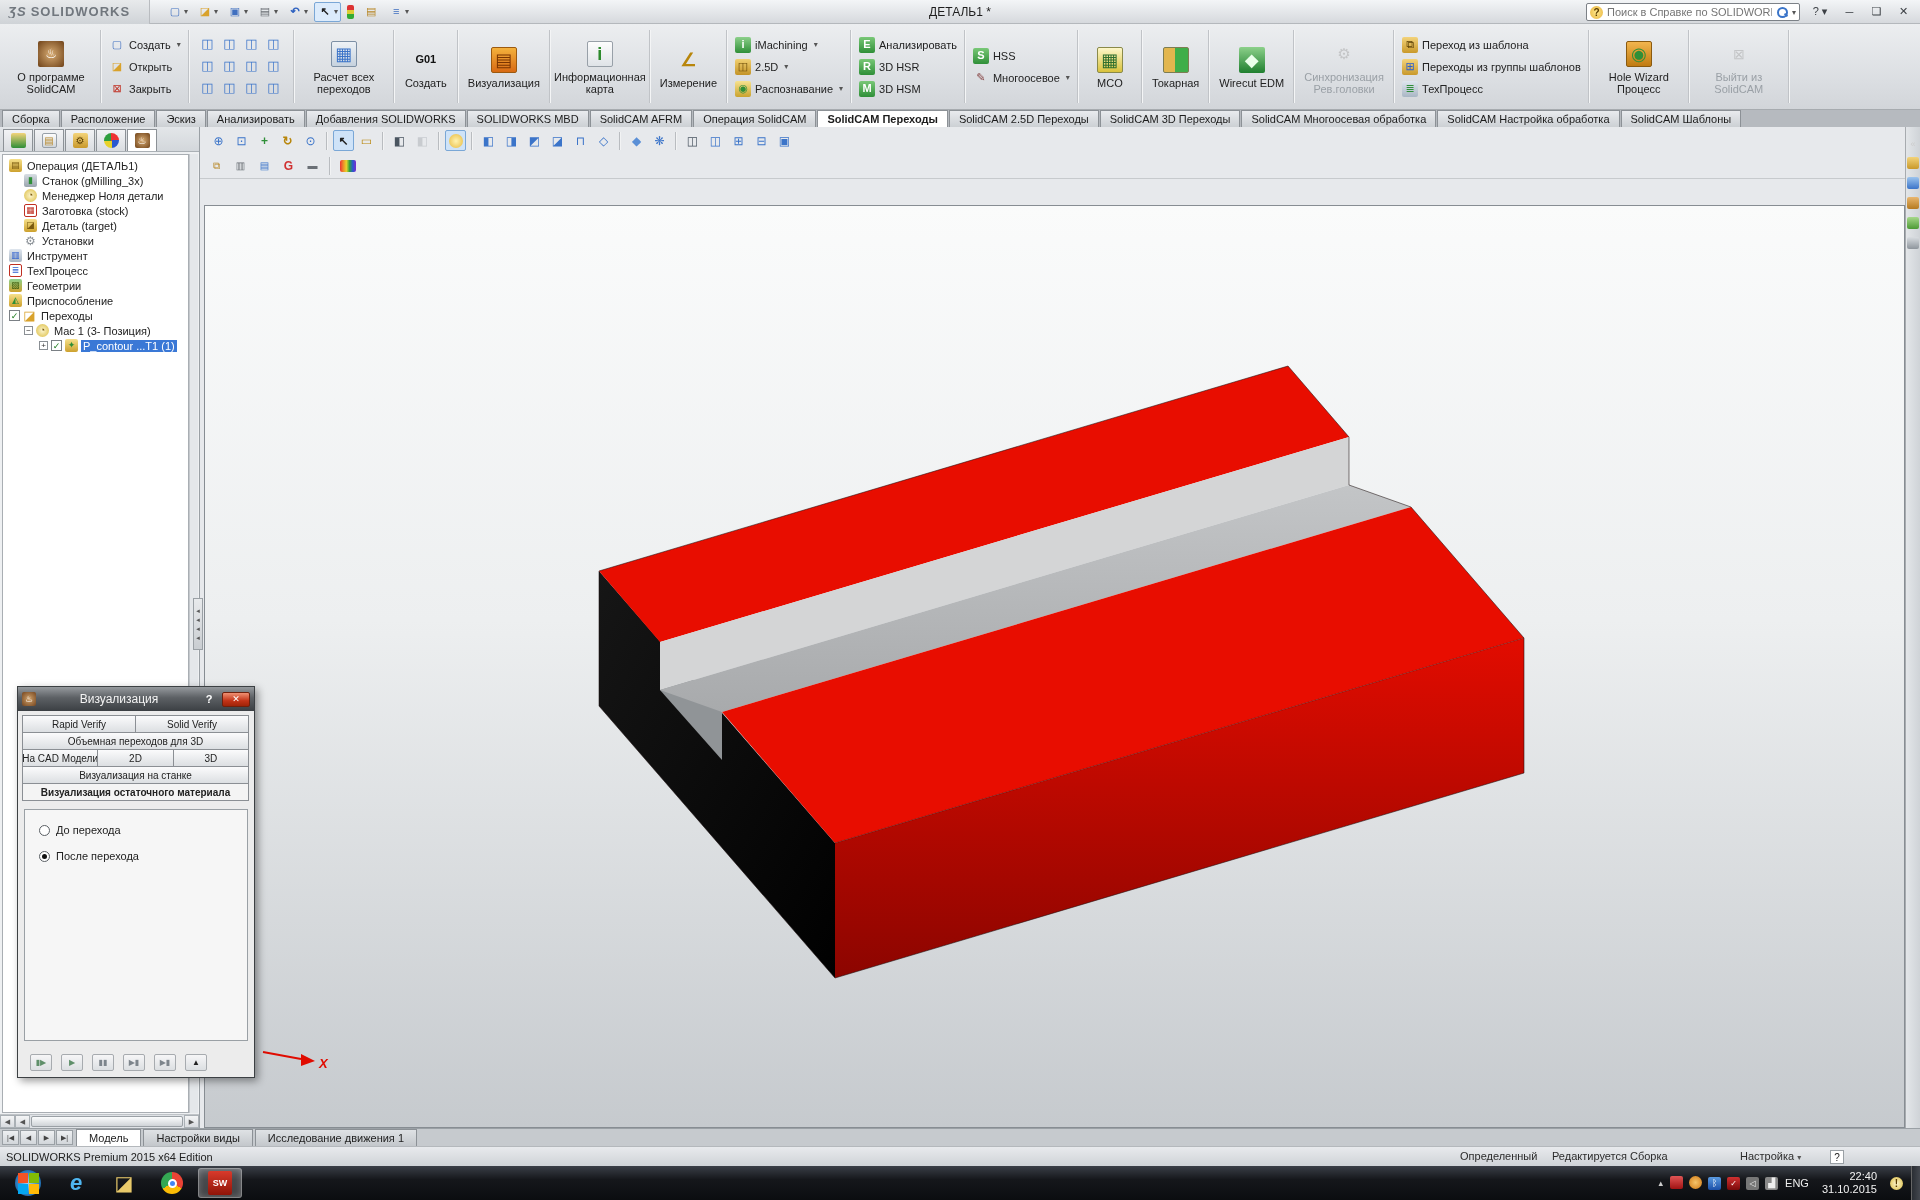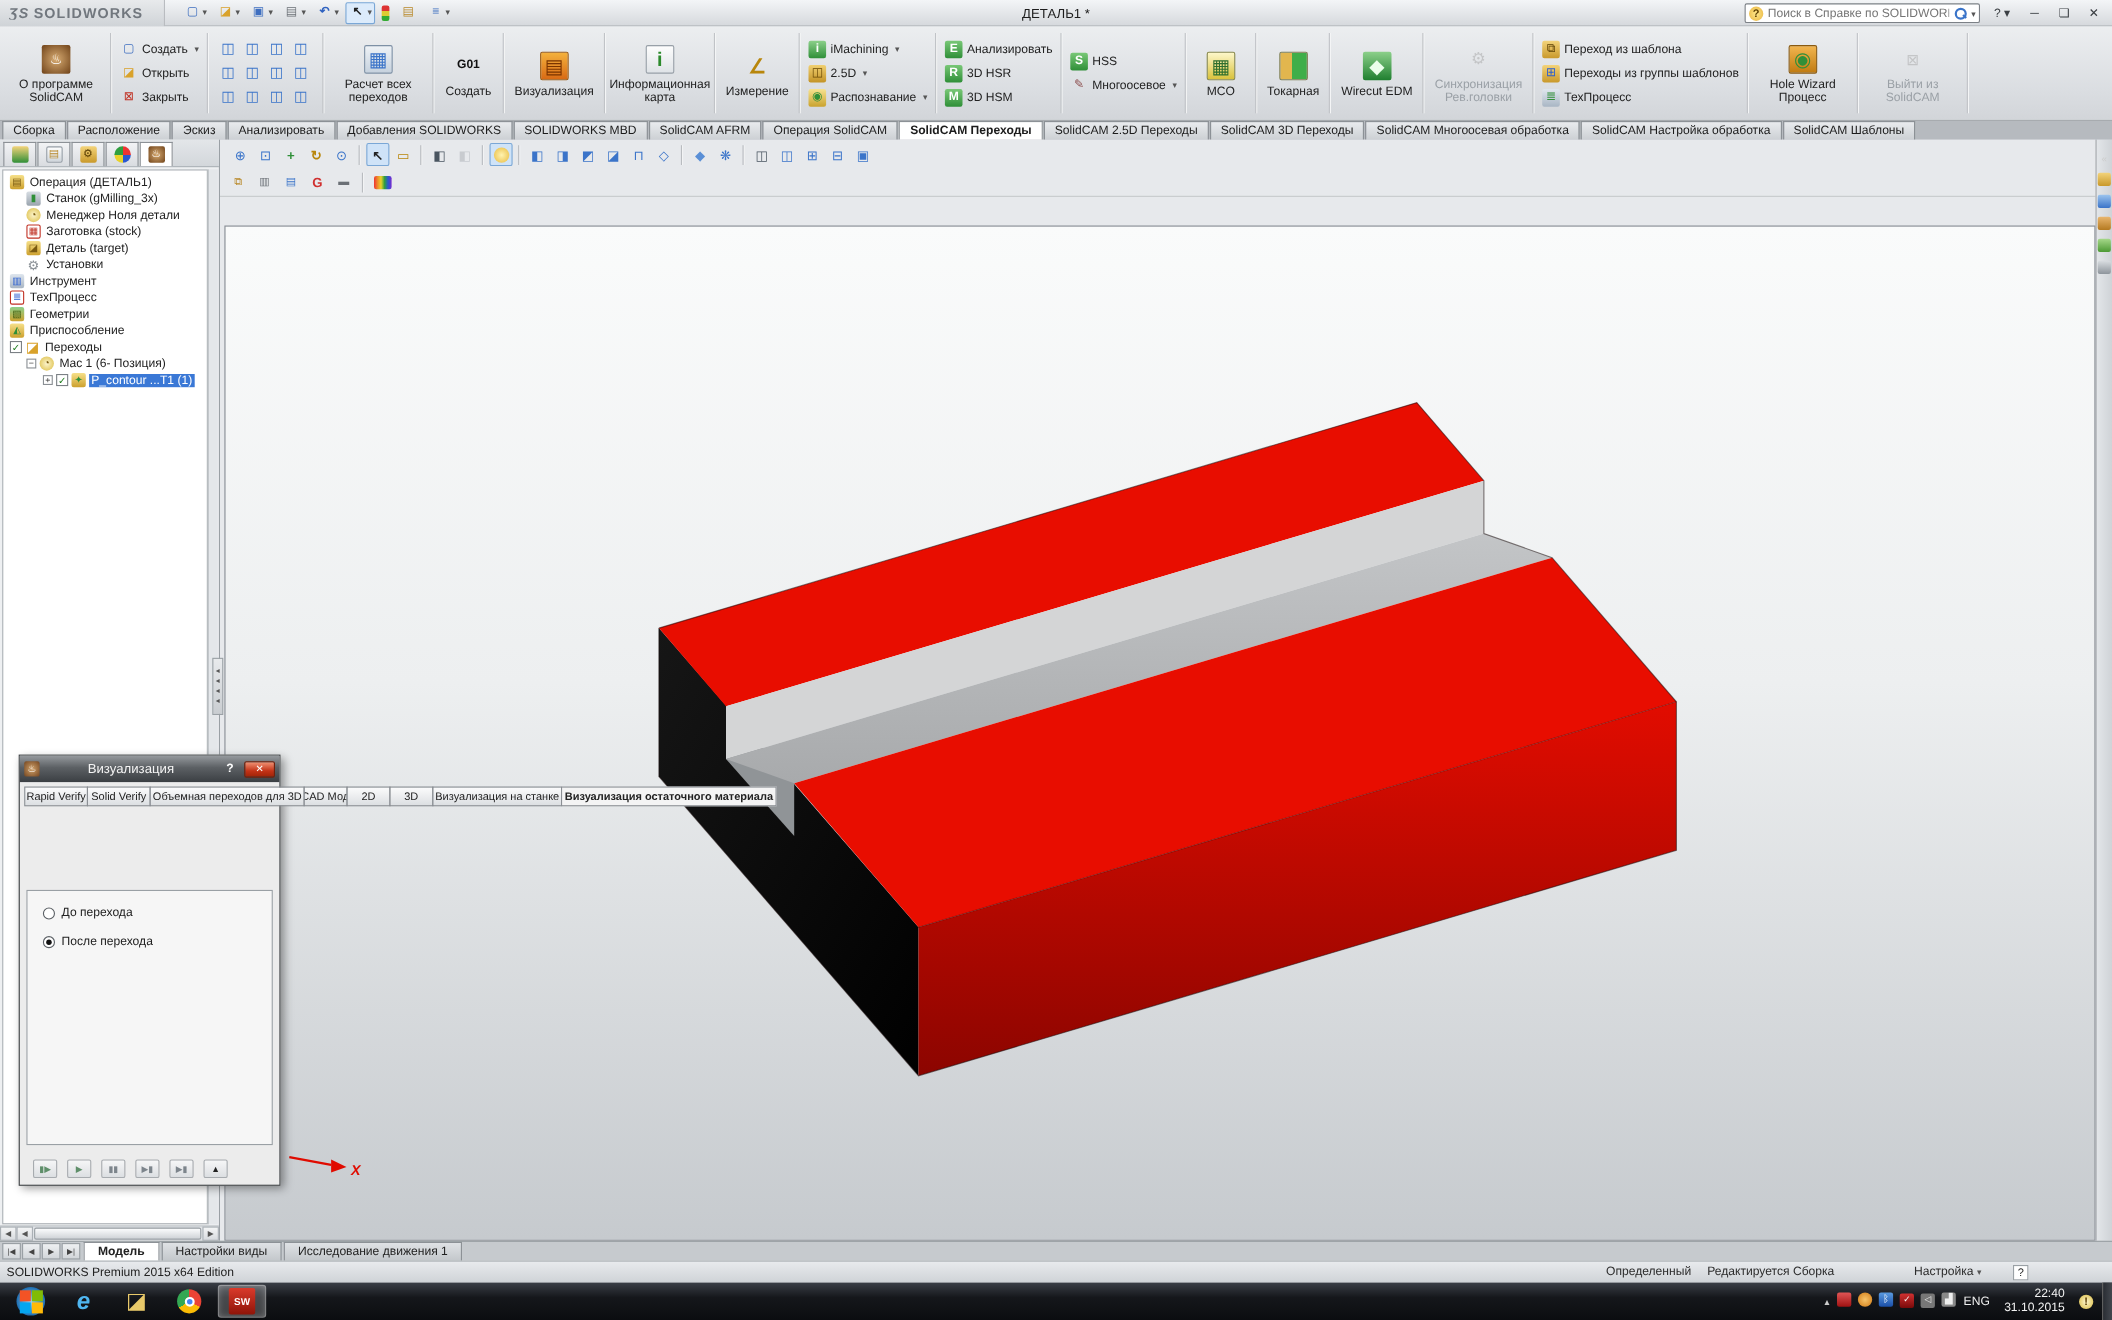--- a/index.html
+++ b/index.html
@@ -66,35 +66,35 @@
 #canvas{position:absolute;left:4px;top:78px;right:0;bottom:0;border:1px solid #878d93;background:linear-gradient(#fafbfb 0%,#edeff0 45%,#c6cace 100%);overflow:hidden}
 #splitter{position:absolute;left:193px;top:598px;width:10px;height:52px;background:linear-gradient(#e8eaec,#c9cdd1);border:1px solid #9aa0a5;display:flex;flex-direction:column;align-items:center;justify-content:center;color:#555;font-size:7px;line-height:9px;z-index:30}
 
 #rightstrip{position:absolute;right:0;top:127px;width:15px;height:1001px;background:linear-gradient(90deg,#e3e6e9,#cfd3d7);border-left:1px solid #a7abaf;display:flex;flex-direction:column;align-items:center;padding-top:12px;gap:8px}
 
 #dlg{position:absolute;left:17px;top:686px;width:238px;height:392px;background:#ececec;border:1px solid #3c4043;box-shadow:3px 3px 8px rgba(0,0,0,.4);z-index:50}
 #dlg-title{height:24px;background:linear-gradient(#969a9e,#5c6064 45%,#3b3f43);display:flex;align-items:center;padding:0 4px;gap:6px}
 #dlg-title .cap{flex:1;text-align:center;color:#f4f4f4;font-size:12px}
 #dlg-help{color:#fff;font-weight:bold;width:14px;text-align:center}
 #dlg-close{width:28px;height:15px;background:linear-gradient(#f09173,#c33317 60%,#a02408);border:1px solid #70200c;border-radius:2px;color:#fff;font-size:9px;display:flex;align-items:center;justify-content:center}
-#dlg-tabs{margin:5px 5px 0 5px;display:flex;flex-direction:row}
+#dlg-tabs{margin:5px 5px 0 5px;display:flex;flex-direction:column}
 .dtrow{display:flex}
 .dtab{flex:1;height:18px;border:1px solid #8b8f94;margin-top:-1px;margin-left:-1px;background:linear-gradient(#fbfbfc,#dcdfe2);display:flex;align-items:center;justify-content:center;white-space:nowrap;overflow:hidden;font-size:10px;padding:0 2px}
 .dtab.active{background:#f4f4f4;font-weight:bold}
 #dlg-body{position:absolute;left:6px;top:122px;right:6px;bottom:36px;border:1px solid #9aa0a5;background:#f6f6f6}
 .radio-row{display:flex;align-items:center;gap:6px;margin:14px 0 0 14px}
 .rdot{width:11px;height:11px;border:1px solid #5a5f64;border-radius:50%;background:#fff;position:relative;flex:none}
 .rdot.on:after{content:"";position:absolute;left:2px;top:2px;width:5px;height:5px;border-radius:50%;background:#111}
 #dlg-play{position:absolute;left:12px;bottom:6px;display:flex;gap:9px;align-items:center}
 .pbtn{width:22px;height:17px;border:1px solid #a7abaf;background:linear-gradient(#f6f6f7,#dcdfe2);display:flex;align-items:center;justify-content:center;font-size:8px;color:#7d858c;border-radius:2px}
 
 #modeltabs{position:absolute;left:0;top:1128px;width:1920px;height:18px;background:#c6cace;border-top:1px solid #9aa0a5;display:flex;align-items:flex-end;padding-left:2px}
 .mnav{width:17px;height:15px;border:1px solid #9aa0a5;background:linear-gradient(#eef0f2,#d2d6da);font-size:7px;color:#444;display:flex;align-items:center;justify-content:center;margin-right:1px;margin-bottom:1px}
 .mtab{height:17px;padding:0 12px;border:1px solid #8c9196;border-bottom:none;background:linear-gradient(#dfe2e5,#c3c7cb);display:flex;align-items:center;margin-left:2px;white-space:nowrap}
-.mtab.active{background:#fff;font-weight:bold}
+.mtab.active{background:#fff;font-weight:normal}
 #statusbar{position:absolute;left:0;top:1146px;width:1920px;height:20px;background:linear-gradient(#e8eaed,#cfd3d7);border-top:1px solid #b4b8bc;display:flex;align-items:center}
 #status-left{padding-left:6px}
 .stat-item{position:absolute;top:3px;white-space:nowrap;color:#2c2c2c}
 #stat-help{position:absolute;top:3px;width:14px;height:14px;border:1px solid #9aa0a5;background:#fff;text-align:center;font-size:10px;line-height:13px}
 
 #taskbar{position:absolute;left:0;top:1166px;width:1920px;height:34px;background:linear-gradient(#3a3f47,#15171b 40%,#0b0d10);display:flex;align-items:center;padding-left:6px;gap:4px}
 .tapp{width:44px;height:30px;border-radius:3px;display:flex;align-items:center;justify-content:center}
 .tapp.active{background:rgba(255,255,255,.22);border:1px solid rgba(255,255,255,.35);box-shadow:inset 0 0 6px rgba(255,255,255,.25)}
 #startflag{width:26px;height:26px;border-radius:50%;background:radial-gradient(#9fd3f2,#1f6fb2 70%,#0c3f70);display:grid;grid-template-columns:10px 10px;grid-auto-rows:10px;gap:1px;place-content:center}
 #startflag i{display:block}
@@ -455,21 +455,21 @@
         <span class="tlbl">Приспособление</span>
       </div>
       <div class="trow" style="padding-left: 6px;">
         <span class="chk">✓</span>
         <span class="ic" style="width: 13px; height: 13px; font-size: 13px; color: rgb(217, 162, 43);">◪</span>
         <span class="tlbl">Переходы</span>
       </div>
       <div class="trow" style="padding-left: 21px;">
         <span class="expbox">−</span>
         <span class="ic" style="width: 13px; height: 13px; background: radial-gradient(rgb(253, 246, 207), rgb(217, 185, 60)); border-radius: 50%; font-size: 9px; color: rgb(122, 90, 16);">◔</span>
-        <span class="tlbl">Mac 1 (6- Позиция)</span>
+        <span class="tlbl">Mac 1 (3- Позиция)</span>
       </div>
       <div class="trow selected" style="padding-left: 36px;">
         <span class="expbox">+</span>
         <span class="chk">✓</span>
         <span class="ic" style="width: 13px; height: 13px; background: linear-gradient(rgb(246, 224, 138), rgb(205, 161, 46)); font-size: 9px; color: rgb(47, 143, 56);">✦</span>
         <span class="tlbl">P_contour ...T1 (1)</span>
       </div>
     </div>
   <div id="vscroll"></div>
   <div id="hscroll">

